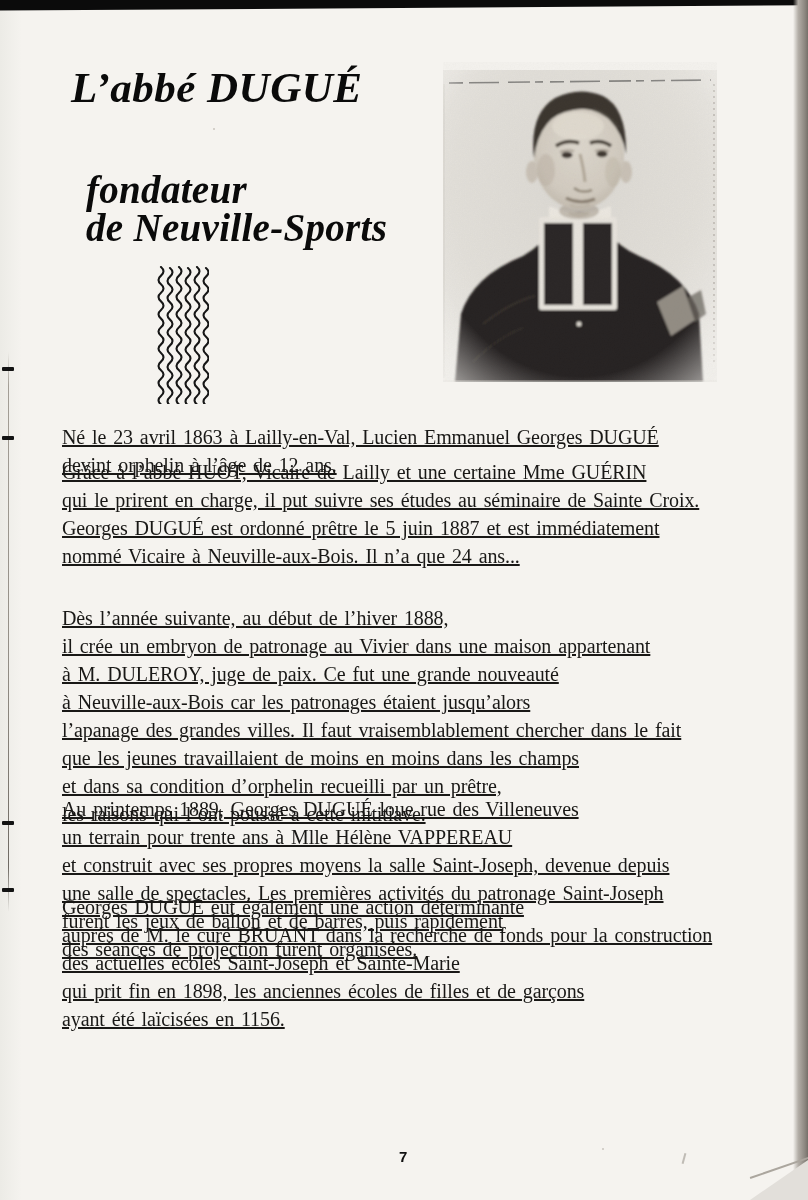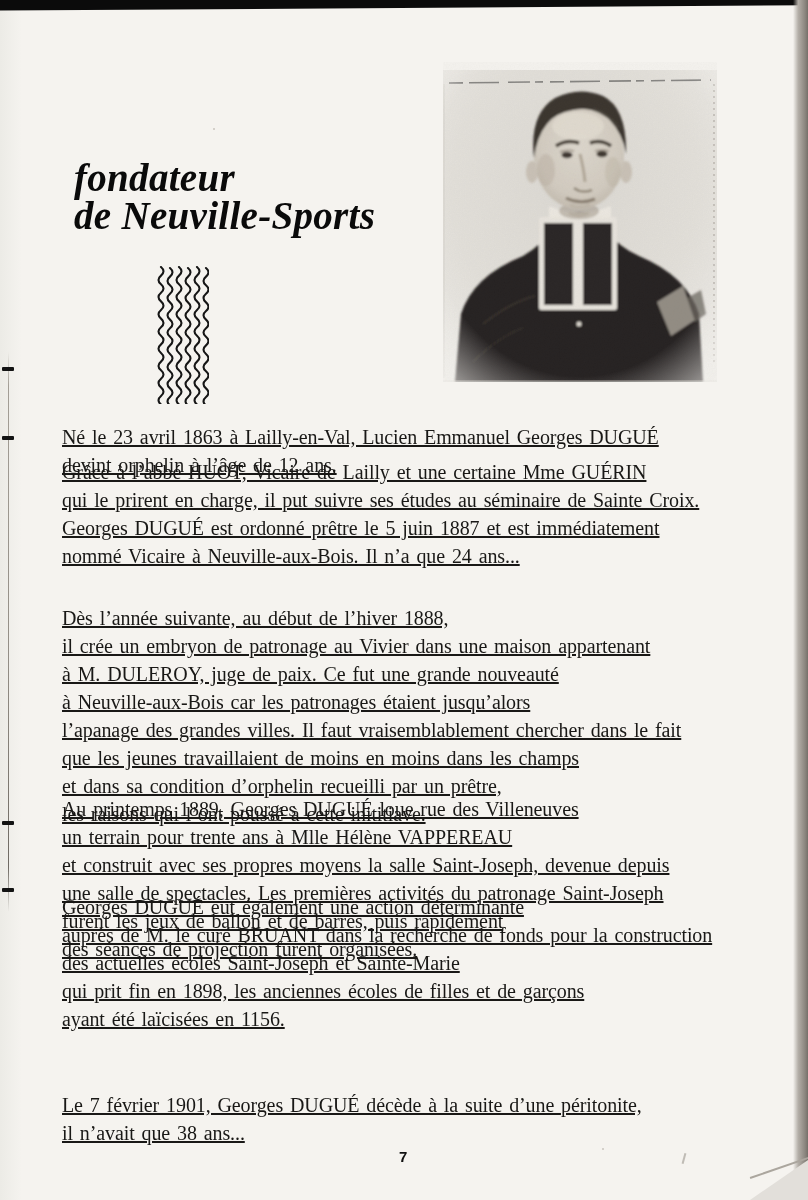--- a/index.html
+++ b/index.html
@@ -39,21 +39,21 @@
   }
   .smudge{position:absolute;background:#9b968e;opacity:.6;}
   .speck{position:absolute;width:2px;height:2px;border-radius:50%;background:#c9c5be;}
   
   .title{
     position:absolute;left:71px;top:66px;margin:0;
     font-size:43px;line-height:43px;font-weight:700;font-style:italic;
     letter-spacing:.5px;color:#0a0a0a;white-space:pre;
   }
   .subtitle{
-    position:absolute;left:74px;top:159px;margin:0;
+    position:absolute;left:74px;top:159px;margin:12px;
     font-size:39px;line-height:38px;font-weight:700;font-style:italic;
     letter-spacing:.3px;color:#0a0a0a;white-space:pre;
   }
   .para{
     position:absolute;left:62px;margin:0;
     font-size:20px;line-height:28px;font-weight:400;
     letter-spacing:-0.1px;word-spacing:2px;white-space:pre;color:#191816;text-decoration:underline;
   }
   .page-number{
     position:absolute;left:399px;top:1148px;
@@ -73,20 +73,21 @@
   <div class="tick" style="top:821px"></div>
   <div class="tick" style="top:888px"></div>
   <div class="right-band"></div>
   <div class="corner"></div>
   <div class="corner-line"></div>
   <div class="smudge" style="left:683px;top:1153px;width:2px;height:11px;transform:rotate(15deg)"></div>
   <div class="speck" style="left:213px;top:128px"></div>
   <div class="speck" style="left:602px;top:1148px"></div>
   <div class="speck" style="left:330px;top:620px"></div>
 
+  <h1 class="title">L’abbé DUGUÉ</h1>
   <h2 class="subtitle">fondateur
 de Neuville-Sports</h2>
 
   <svg style="left:157px;top:266px" width="52" height="138" viewBox="0 0 52 138" aria-hidden="true">
     <g fill="none" stroke="#161616" stroke-width="2.1" stroke-linecap="round">
       <path d="M4,1 q5,4.3 0,8.6 q-5,4.3 0,8.6 q5,4.3 0,8.6 q-5,4.3 0,8.6 q5,4.3 0,8.6 q-5,4.3 0,8.6 q5,4.3 0,8.6 q-5,4.3 0,8.6 q5,4.3 0,8.6 q-5,4.3 0,8.6 q5,4.3 0,8.6 q-5,4.3 0,8.6 q5,4.3 0,8.6 q-5,4.3 0,8.6 q5,4.3 0,8.6 q-5,4.3 0,8.6"></path>
       <path d="M13,2 q5,4.3 0,8.6 q-5,4.3 0,8.6 q5,4.3 0,8.6 q-5,4.3 0,8.6 q5,4.3 0,8.6 q-5,4.3 0,8.6 q5,4.3 0,8.6 q-5,4.3 0,8.6 q5,4.3 0,8.6 q-5,4.3 0,8.6 q5,4.3 0,8.6 q-5,4.3 0,8.6 q5,4.3 0,8.6 q-5,4.3 0,8.6 q5,4.3 0,8.6 q-5,4.3 0,8.6"></path>
       <path d="M22,1 q5,4.3 0,8.6 q-5,4.3 0,8.6 q5,4.3 0,8.6 q-5,4.3 0,8.6 q5,4.3 0,8.6 q-5,4.3 0,8.6 q5,4.3 0,8.6 q-5,4.3 0,8.6 q5,4.3 0,8.6 q-5,4.3 0,8.6 q5,4.3 0,8.6 q-5,4.3 0,8.6 q5,4.3 0,8.6 q-5,4.3 0,8.6 q5,4.3 0,8.6 q-5,4.3 0,8.6"></path>
       <path d="M31,2 q5,4.3 0,8.6 q-5,4.3 0,8.6 q5,4.3 0,8.6 q-5,4.3 0,8.6 q5,4.3 0,8.6 q-5,4.3 0,8.6 q5,4.3 0,8.6 q-5,4.3 0,8.6 q5,4.3 0,8.6 q-5,4.3 0,8.6 q5,4.3 0,8.6 q-5,4.3 0,8.6 q5,4.3 0,8.6 q-5,4.3 0,8.6 q5,4.3 0,8.6 q-5,4.3 0,8.6"></path>
       <path d="M40,1 q5,4.3 0,8.6 q-5,4.3 0,8.6 q5,4.3 0,8.6 q-5,4.3 0,8.6 q5,4.3 0,8.6 q-5,4.3 0,8.6 q5,4.3 0,8.6 q-5,4.3 0,8.6 q5,4.3 0,8.6 q-5,4.3 0,8.6 q5,4.3 0,8.6 q-5,4.3 0,8.6 q5,4.3 0,8.6 q-5,4.3 0,8.6 q5,4.3 0,8.6 q-5,4.3 0,8.6"></path>
@@ -194,17 +195,15 @@
 un terrain pour trente ans à Mlle Hélène VAPPEREAU
 et construit avec ses propres moyens la salle Saint-Joseph, devenue depuis
 une salle de spectacles. Les premières activités du patronage Saint-Joseph
 furent les jeux de ballon et de barres, puis rapidement
 des séances de projection furent organisées.</p>
   <p class="para" style="top:893px">Georges DUGUÉ eut également une action déterminante
 auprès de M. le curé BRUANT dans la recherche de fonds pour la construction
 des actuelles écoles Saint-Joseph et Sainte-Marie
 qui prit fin en 1898, les anciennes écoles de filles et de garçons
 ayant été laïcisées en 1156.</p>
-  <p class="para" style="top:1091px">Le 7 février 1901, Georges DUGUÉ décède à la suite d’une péritonite,
-il n’avait que 38 ans...</p>
 
   <div class="page-number">7</div>
 </div>
 
 </body></html>

